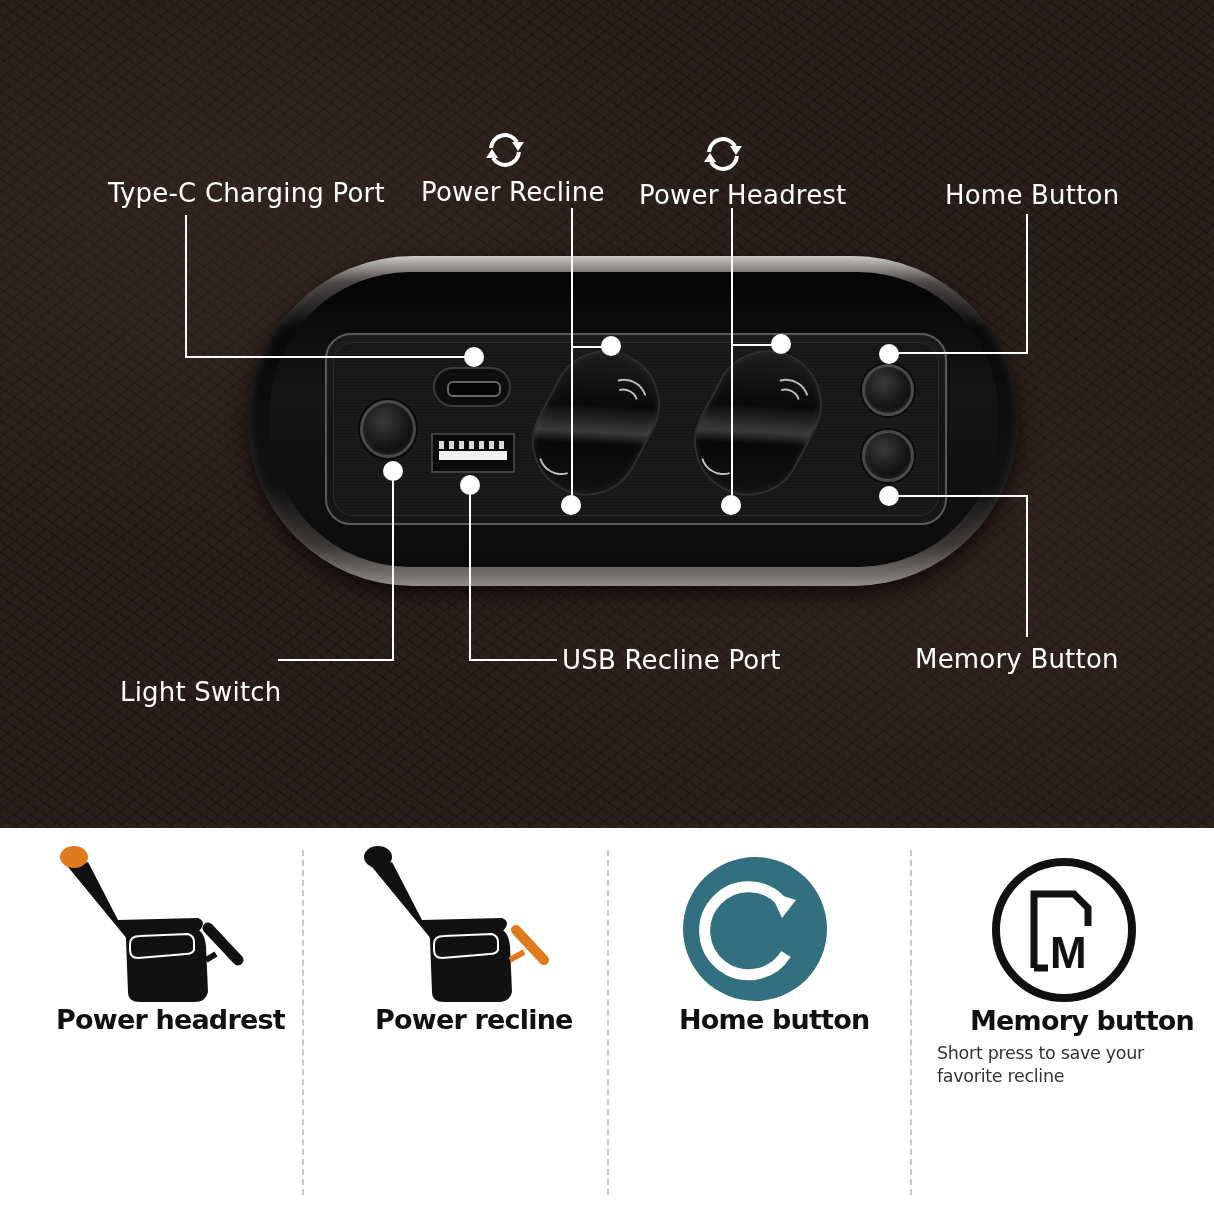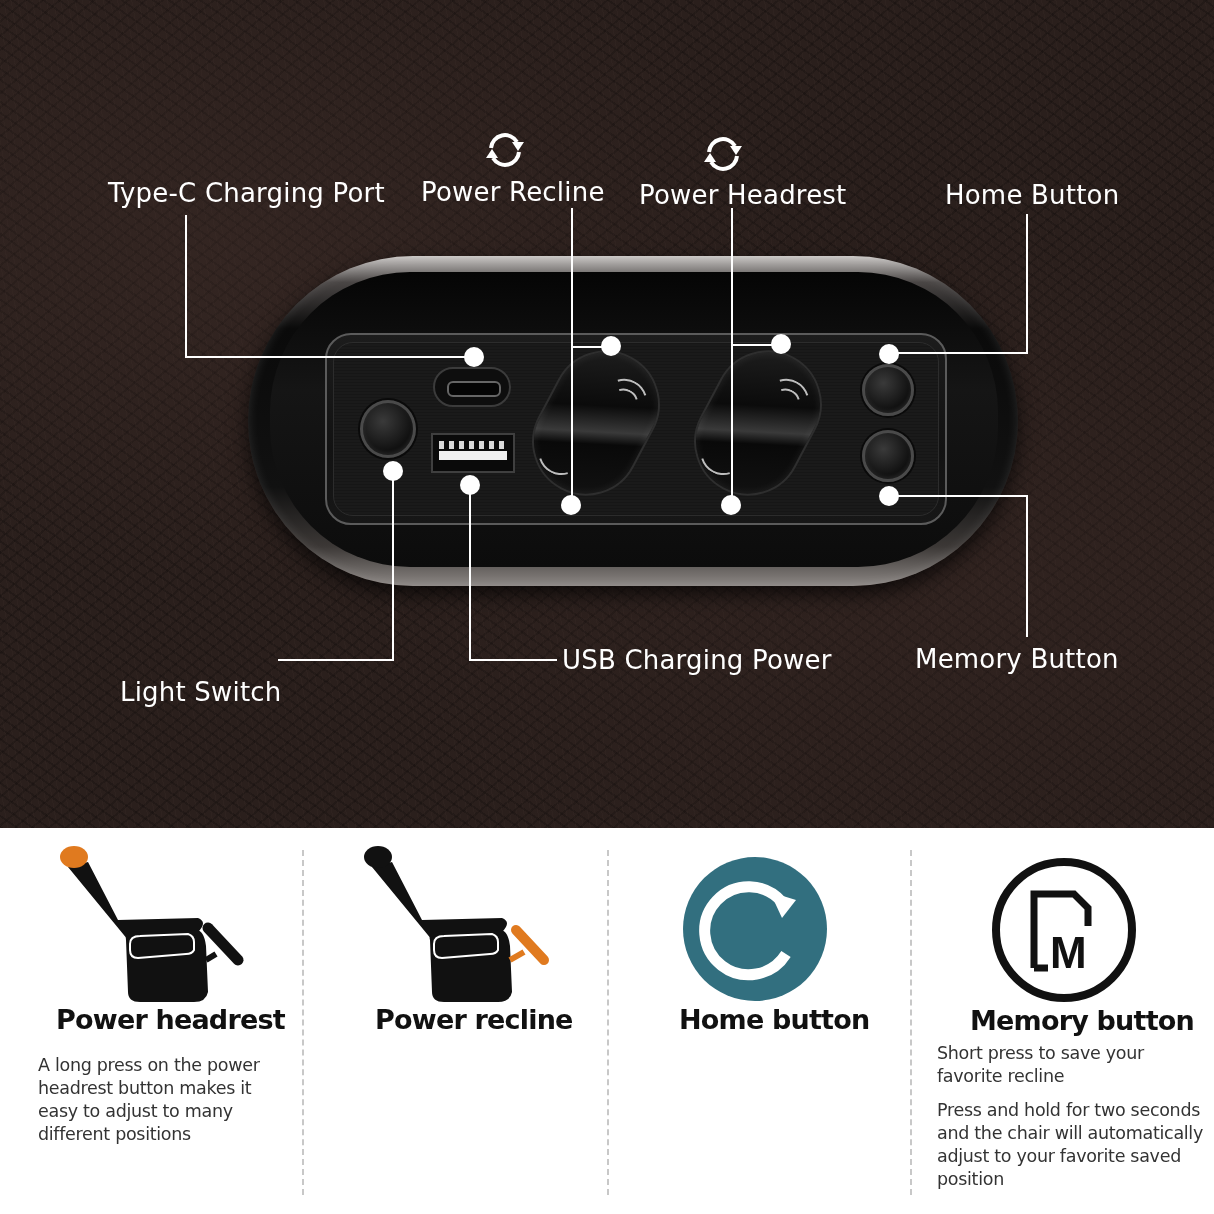--- a/index.html
+++ b/index.html
@@ -136,21 +136,21 @@
 
   <div class="btn-round" style="left:862px; top:364px; width:52px; height:52px;"></div>
   <div class="btn-round" style="left:862px; top:430px; width:52px; height:52px;"></div>
 
   <div class="label" style="left:108px; top:178px;">Type-C Charging Port</div>
   <div class="label" style="left:421px; top:177px;">Power Recline</div>
   <div class="label" style="left:639px; top:180px;">Power Headrest</div>
   <div class="label" style="left:945px; top:180px;">Home Button</div>
 
   <div class="label" style="left:120px; top:677px;">Light Switch</div>
-  <div class="label" style="left:562px; top:645px;">USB Charging Power</div>
+  <div class="label" style="left:562px; top:645px;">USB Recline Port</div>
   <div class="label" style="left:915px; top:644px;">Memory Button</div>
 
   <svg class="rotate-icon" viewBox="0 0 52 52" style="left:479px; top:124px;">
     <path d="M12 24 A14 14 0 0 1 38 18" fill="none" stroke="#fff" stroke-width="4"></path>
     <polygon points="33,18 45,18 39,27" fill="#fff"></polygon>
     <path d="M40 28 A14 14 0 0 1 14 34" fill="none" stroke="#fff" stroke-width="4"></path>
     <polygon points="19,34 7,34 13,25" fill="#fff"></polygon>
   </svg>
   <svg class="rotate-icon" viewBox="0 0 52 52" style="left:697px; top:128px;">
     <path d="M12 24 A14 14 0 0 1 38 18" fill="none" stroke="#fff" stroke-width="4"></path>
@@ -199,21 +199,20 @@
   <div class="card" style="left:0; width:302px;">
     <svg class="card-icon" viewBox="0 0 200 160" width="200" height="160" style="left:48px; top:14px;">
       <path d="M20 25 L40 20 L70 78 L150 76 Q160 80 150 90 L90 92 L80 98 Z" fill="#111"></path>
       <path d="M78 98 Q76 92 84 90 L148 88 Q156 88 158 104 L160 150 Q158 160 146 160 L92 160 Q80 160 80 150 Z" fill="#111"></path>
       <path d="M82 102 Q82 94 92 94 L140 92 Q146 94 146 100 L146 108 Q144 112 138 112 L90 116 Q82 116 82 108 Z" fill="#111" stroke="#fff" stroke-width="2"></path>
       <path d="M158 118 L168 112" stroke="#111" stroke-width="6"></path>
       <path d="M160 86 L190 118" stroke="#111" stroke-width="11" stroke-linecap="round"></path>
       <ellipse cx="26" cy="15" rx="14" ry="11" fill="#e07a1f"></ellipse>
     </svg>
     <div class="card-title" style="left:56px; top:176px;">Power headrest</div>
-    <div class="card-desc" style="left:38px; top:226px; width:240px;">A long press on the power headrest button makes it easy to adjust to many different positions</div>
   </div>
 
   <div class="card" style="left:304px; width:303px;">
     <svg class="card-icon" viewBox="0 0 200 160" width="200" height="160" style="left:48px; top:14px;">
       <path d="M20 25 L40 20 L70 78 L150 76 Q160 80 150 90 L90 92 L80 98 Z" fill="#111"></path>
       <path d="M78 98 Q76 92 84 90 L148 88 Q156 88 158 104 L160 150 Q158 160 146 160 L92 160 Q80 160 80 150 Z" fill="#111"></path>
       <path d="M82 102 Q82 94 92 94 L140 92 Q146 94 146 100 L146 108 Q144 112 138 112 L90 116 Q82 116 82 108 Z" fill="#111" stroke="#fff" stroke-width="2"></path>
       <path d="M158 118 L172 110" stroke="#e07a1f" stroke-width="6"></path>
       <path d="M164 88 L192 118" stroke="#e07a1f" stroke-width="10" stroke-linecap="round"></path>
       <ellipse cx="26" cy="15" rx="14" ry="11" fill="#111"></ellipse>
@@ -232,15 +231,14 @@
 
   <div class="card" style="left:912px; width:302px;">
     <svg class="card-icon" viewBox="0 0 148 148" width="148" height="148" style="left:78px; top:28px;">
       <circle cx="74" cy="74" r="68" fill="none" stroke="#111" stroke-width="8"></circle>
       <path d="M44 112 L44 38 L84 38 L98 52 L98 70" fill="none" stroke="#111" stroke-width="7"></path>
       <path d="M44 112 L58 112" stroke="#111" stroke-width="7"></path>
       <text x="60" y="112" font-family="Liberation Sans, sans-serif" font-weight="bold" font-size="44" fill="#111">M</text>
     </svg>
     <div class="card-title" style="left:58px; top:177px;">Memory button</div>
     <div class="card-desc" style="left:25px; top:214px; width:260px;">Short press to save your favorite recline</div>
-    <div class="card-desc" style="left:25px; top:271px; width:270px;">Press and hold for two seconds and the chair will automatically adjust to your favorite saved position</div>
   </div>
 </section>
 
 </body></html>

